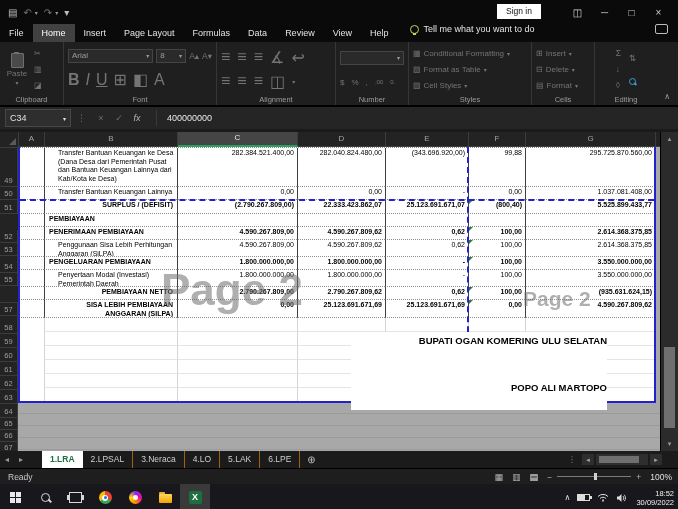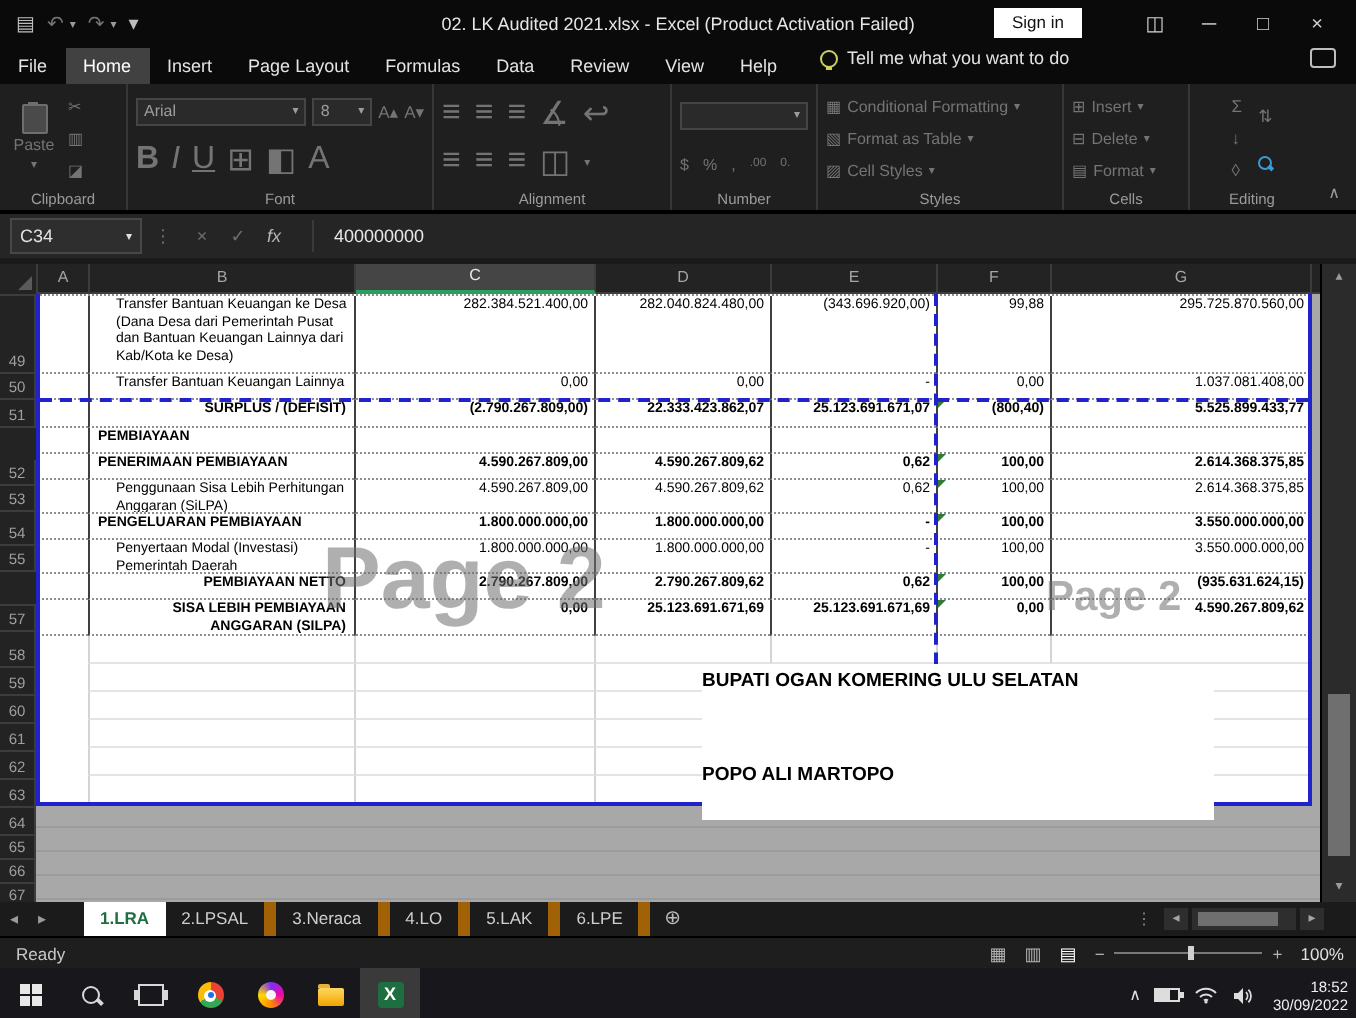--- a/index.html
+++ b/index.html
@@ -90,32 +90,32 @@
   .outside-right{position:absolute;left:638px;top:0;width:5px;height:255px;background:#a8a8a8;}
   .pbline{position:absolute;background:#2222cc;z-index:3;}
   .pb-left{left:0px;top:0;width:2px;height:255px;}
   .pb-right{left:636px;top:0;width:2px;height:255px;}
   .pb-bottom{left:0px;top:254px;width:638px;height:2px;}
   .pb-dashH{position:absolute;left:2px;top:52px;width:634px;border-top:2px dashed #2222cc;z-index:3;}
   .pb-dashV{position:absolute;left:449px;top:0;height:255px;border-left:2px dashed #2222cc;z-index:3;}
   .wm{position:absolute;color:#6f6f6f;opacity:.55;z-index:2;font-weight:bold;white-space:nowrap;}
   .wm2{left:143px;top:118px;font-size:44px;}
   .wm4{left:505px;top:140px;font-size:21px;}
-  .sigbox{position:absolute;left:333px;top:185px;width:256px;height:78px;background:#ffffff;z-index:4;text-align:left;}
+  .sigbox{position:absolute;left:333px;top:185px;width:256px;height:78px;background:#ffffff;z-index:4;text-align:right;}
   .sig1{font-size:9.5px;font-weight:bold;margin-top:3px;}
   .sig2{font-size:9.5px;font-weight:bold;margin-top:36px;}
   .vscroll{position:absolute;right:0;top:0;width:17px;height:100%;background:#2b2b2b;border-left:1px solid #000;display:flex;flex-direction:column;align-items:center;z-index:5;}
   .varrow{height:14px;color:#9a9a9a;font-size:7px;line-height:14px;}
   .vtrack{flex:1;width:100%;position:relative;}
   .vthumb{position:absolute;left:3px;width:11px;top:69%;height:28%;background:#6f6f6f;}
 
   
   .tabbar{height:17px;background:#1b1b1b;display:flex;align-items:stretch;color:#cfcfcf;font-size:8.5px;position:relative;}
   .tnav{width:14px;text-align:center;line-height:17px;color:#9a9a9a;font-size:8px;}
-  .stab{padding:0 8px;line-height:17px;border-right:6px solid #a16207;white-space:nowrap;}
+  .stab{padding:0 8px;line-height:17px;border-right:1px solid #a16207;white-space:nowrap;}
   .stab.active{background:#ffffff;color:#1d6f42;font-weight:bold;border-right:none;}
   .addsheet{width:22px;text-align:center;line-height:17px;font-size:10px;color:#bdbdbd;}
   .hscroll{position:absolute;right:16px;top:3px;display:flex;align-items:center;gap:2px;}
   .hdots{color:#8a8a8a;font-size:8px;margin-right:4px;}
   .harrow{width:12px;height:11px;background:#2e2e2e;color:#a5a5a5;font-size:7px;text-align:center;line-height:11px;}
   .htrack{width:52px;height:11px;background:#2e2e2e;position:relative;}
   .hthumb{position:absolute;left:3px;top:2px;width:40px;height:7px;background:#6f6f6f;}
 
   
   .statusbar{height:15px;background:#1e1e1e;border-top:1px solid #000;display:flex;align-items:center;color:#c8c8c8;font-size:8.5px;position:relative;}
@@ -162,21 +162,20 @@
 
   <div class="titlebar">
     <div class="qat">
       <span class="ic">▤</span>
       <span class="ic dim">↶</span>
         <span class="dd">▾</span>
       <span class="ic dim">↷</span>
         <span class="dd">▾</span>
       <span class="ic">▾</span>
     </div>
-    <div class="wtitle">02. LK Audited 2021.xlsx  -  Excel (Product Activation Failed)</div>
     <div class="signin">Sign in</div>
     <div class="winbtns">
       <span class="winbtn">◫</span>
       <span class="winbtn">─</span>
       <span class="winbtn">□</span>
       <span class="winbtn">×</span>
     </div>
   </div>
 
   <div class="menubar">

